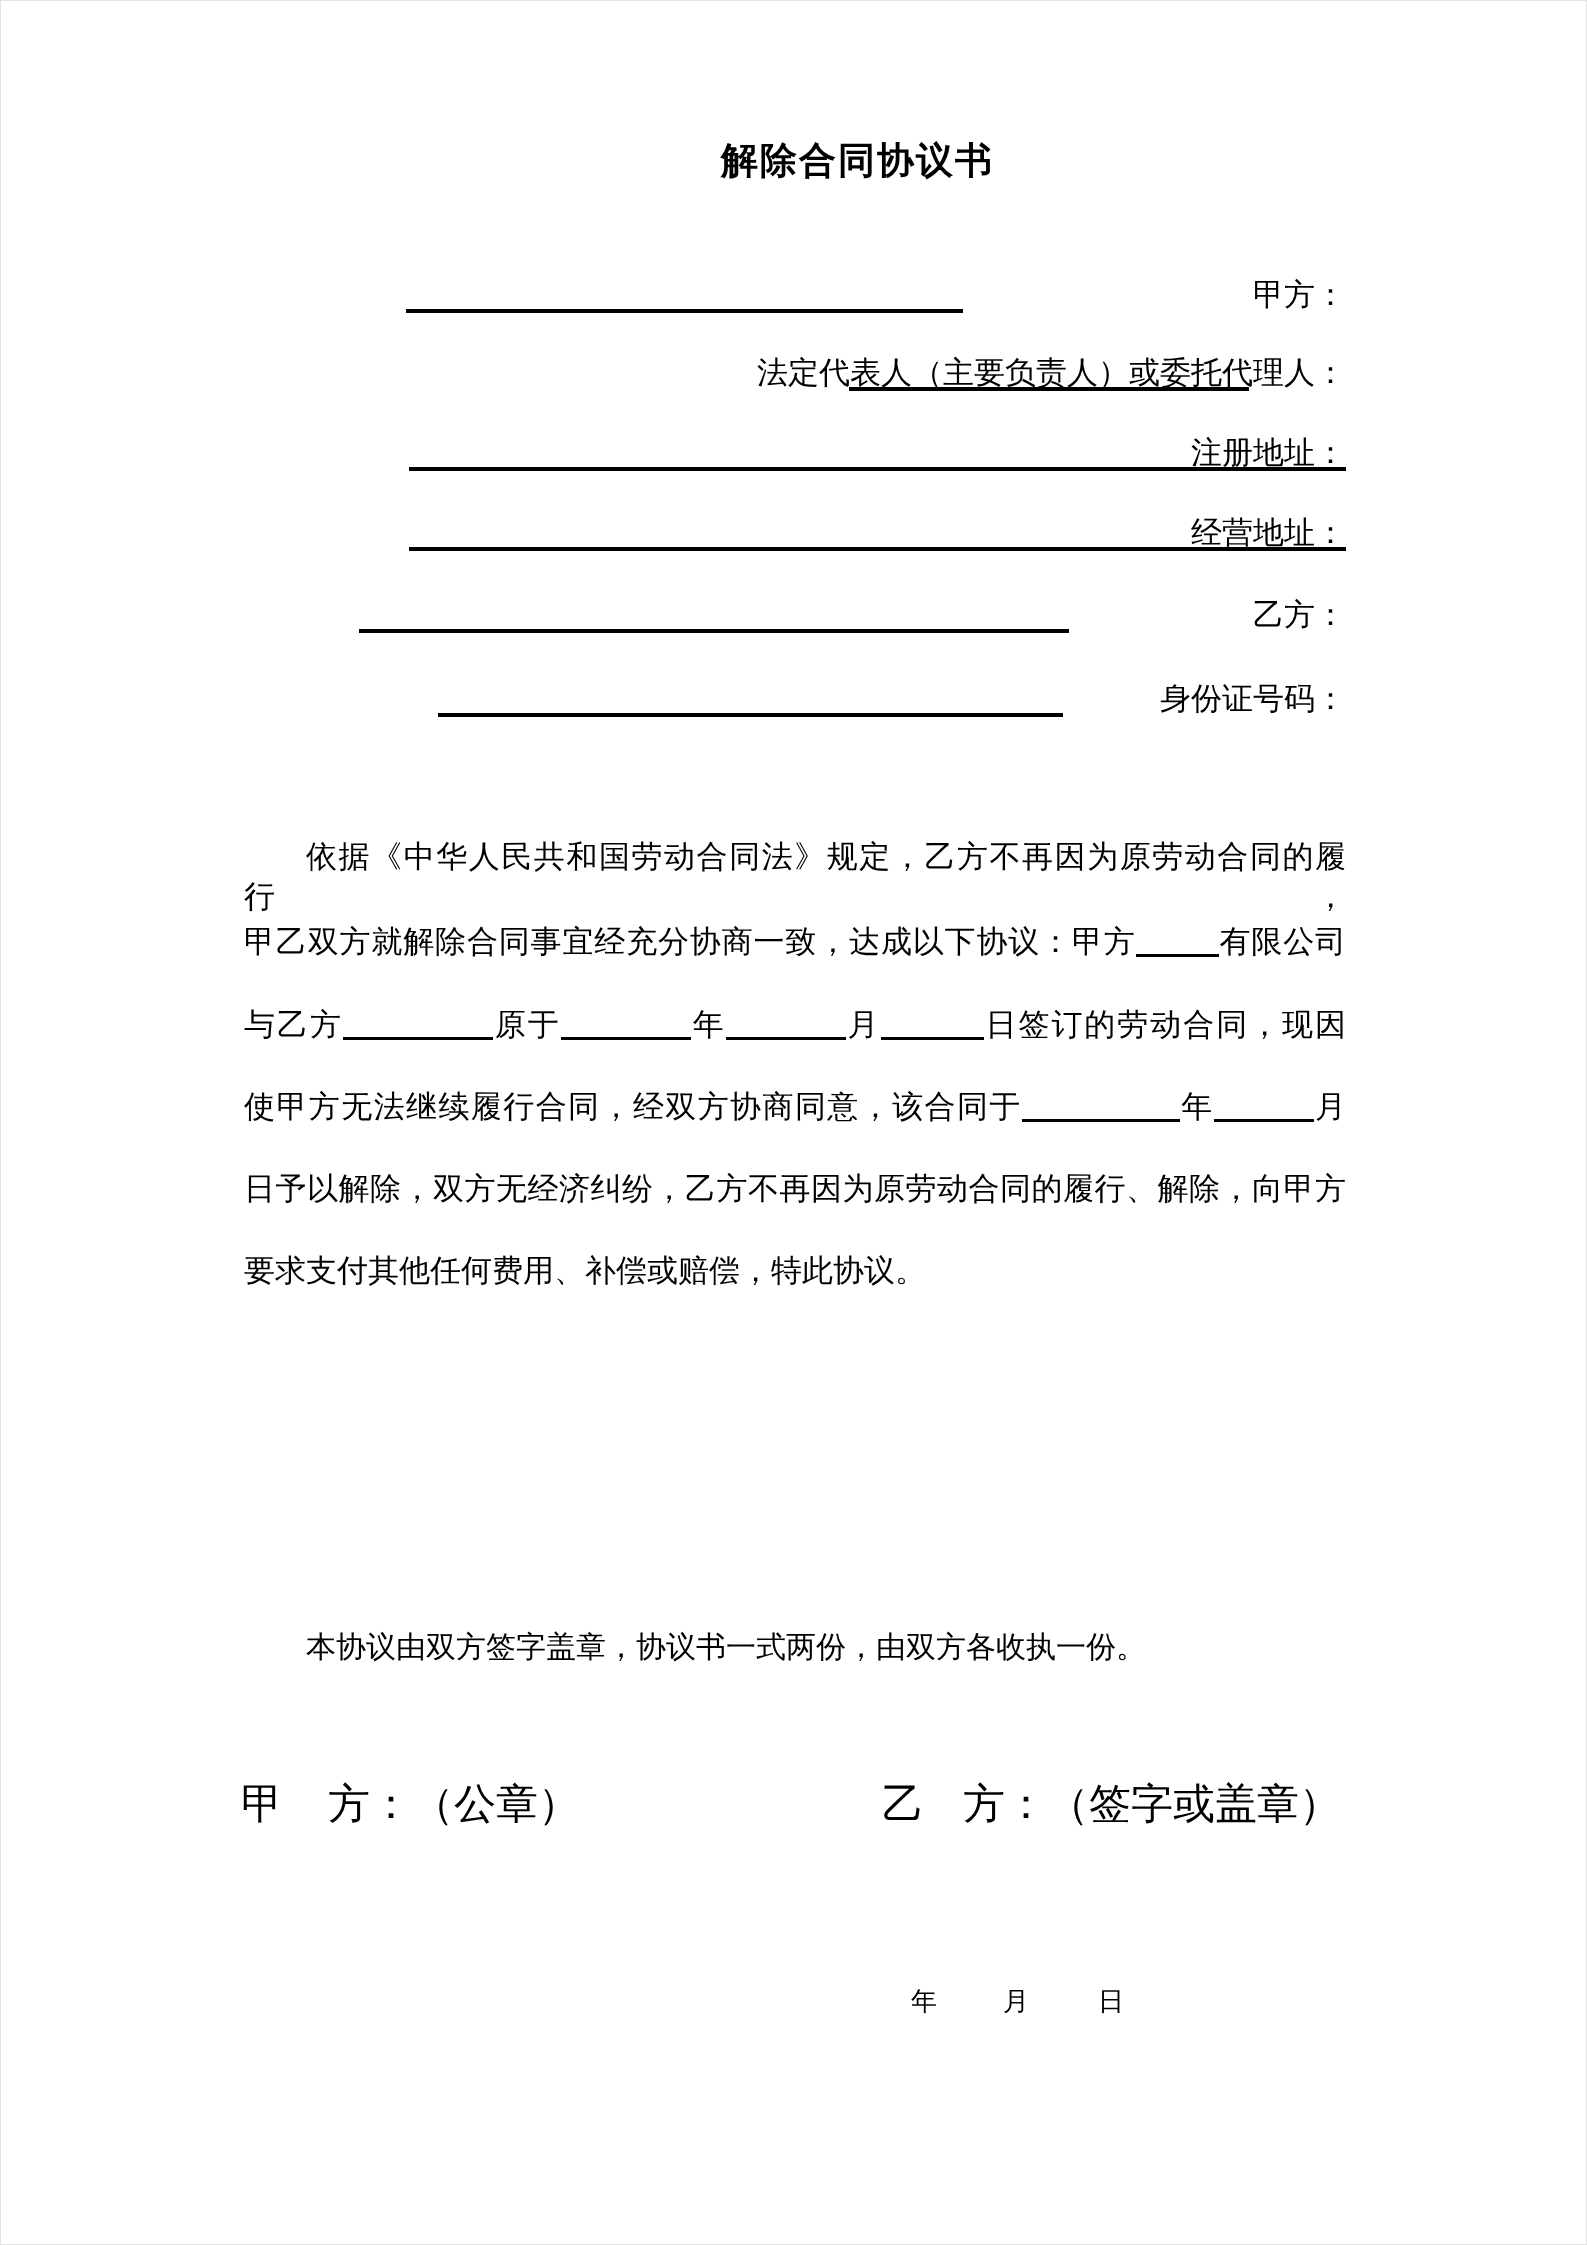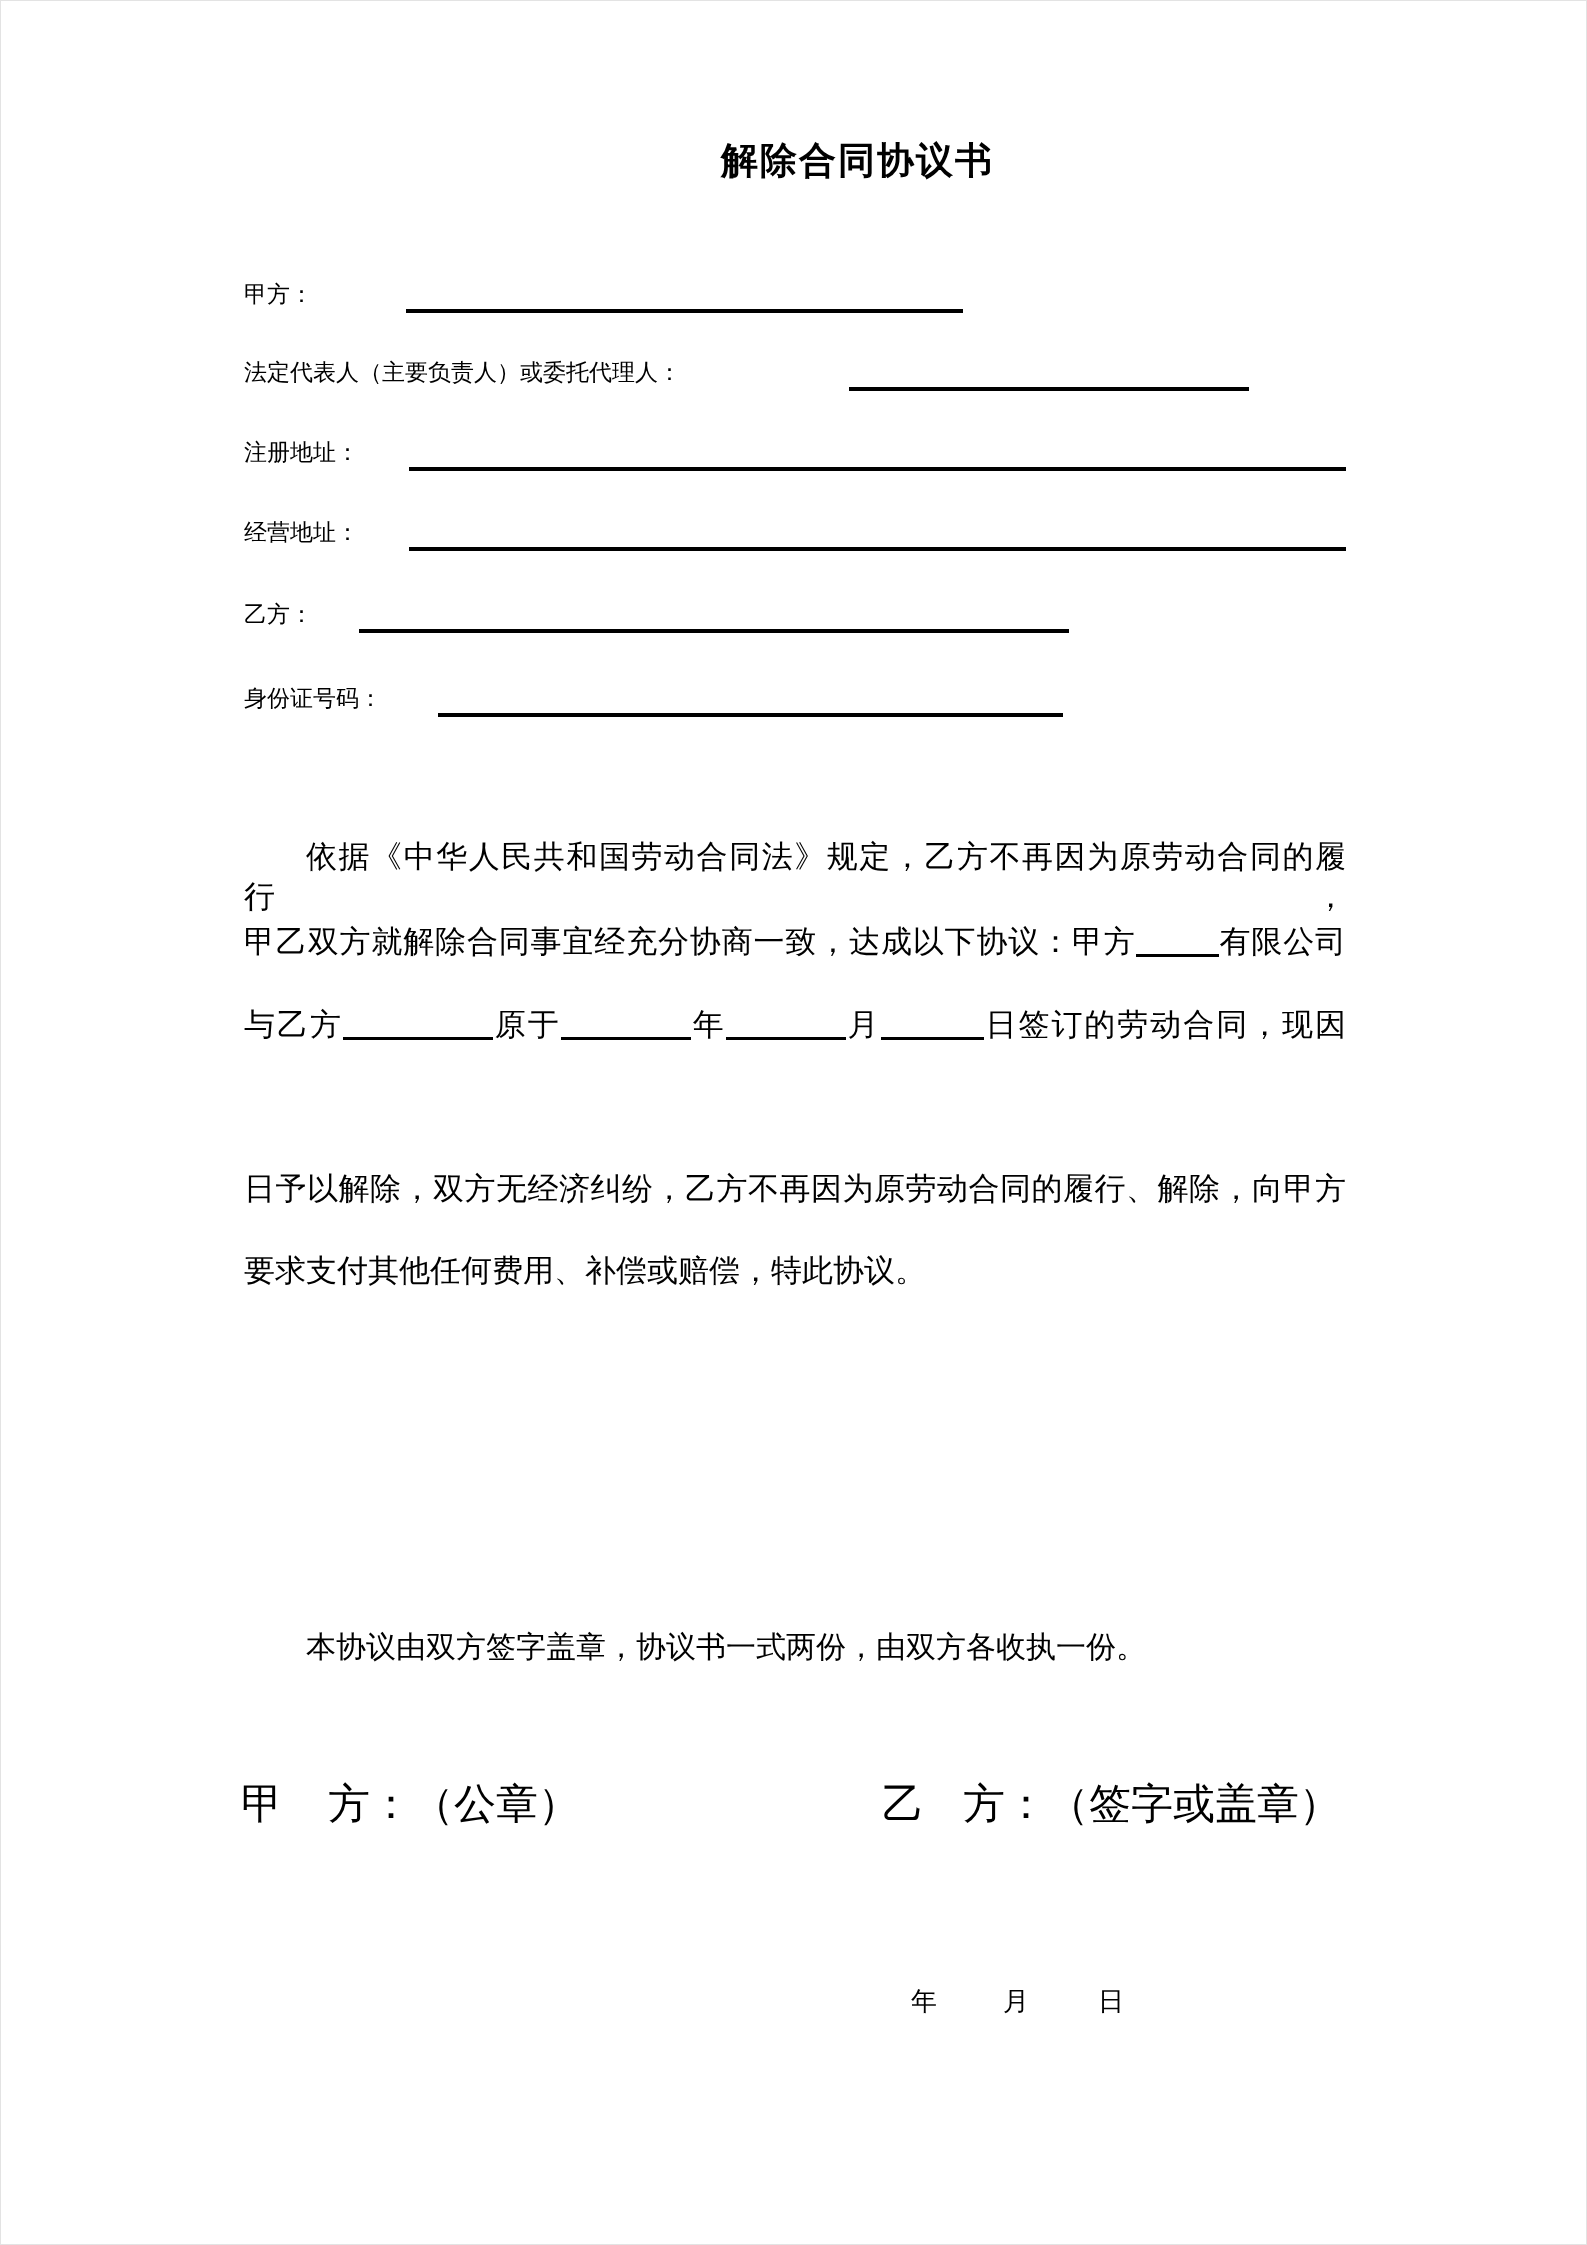--- a/index.html
+++ b/index.html
@@ -15,21 +15,21 @@
   }
   .title{
     position:absolute;top:132px;left:0;width:100%;
     text-align:center;padding-left:40px;box-sizing:border-box;
     font-size:37px;font-weight:bold;letter-spacing:2px;
     line-height:56px;
     margin-left:44px;
   }
   .frow{
     position:absolute;left:243px;width:1102px;height:40px;
-    font-size:23px;line-height:40px;white-space:nowrap;
+    font-size:31px;line-height:40px;white-space:nowrap;text-align:right;
   }
   .fline{
     position:absolute;height:0;border-top:4px solid #000;
   }
   .bline{
     position:absolute;left:243px;width:1102px;height:40px;
     font-size:31px;line-height:40px;
     text-align:justify;text-align-last:justify;
   }
   .bline.last{text-align-last:left;}
@@ -102,20 +102,23 @@
   </div>
 
   <div class="bline" style="top:921px;">
     <span>甲乙双方就解除合同事宜经充分协商一致，达成以下协议：甲方</span><span class="u w83"></span><span>有限公司</span>
   </div>
 
   <div class="bline" style="top:1004px;">
     <span>与乙方</span><span class="u w150"></span><span>原于</span><span class="u w130"></span><span>年</span><span class="u w120"></span><span>月</span><span class="u w103"></span><span>日签订的劳动合同，现因</span>
   </div>
 
+  <div class="bline" style="top:1086px;">
+    <span>使甲方无法继续履行合同，经双方协商同意，该合同于</span><span class="u w158"></span><span>年</span><span class="u w100"></span><span>月</span>
+  </div>
 
   <div class="bline" style="top:1168px;">
     <span>日予以解除，双方无经济纠纷，乙方不再因为原劳动合同的履行、解除，向甲方</span>
   </div>
 
   <div class="bline last" style="top:1250px;">
     <span>要求支付其他任何费用、补偿或赔偿，特此协议。</span>
   </div>
 
   <div class="closing">本协议由双方签字盖章，协议书一式两份，由双方各收执一份。</div>

